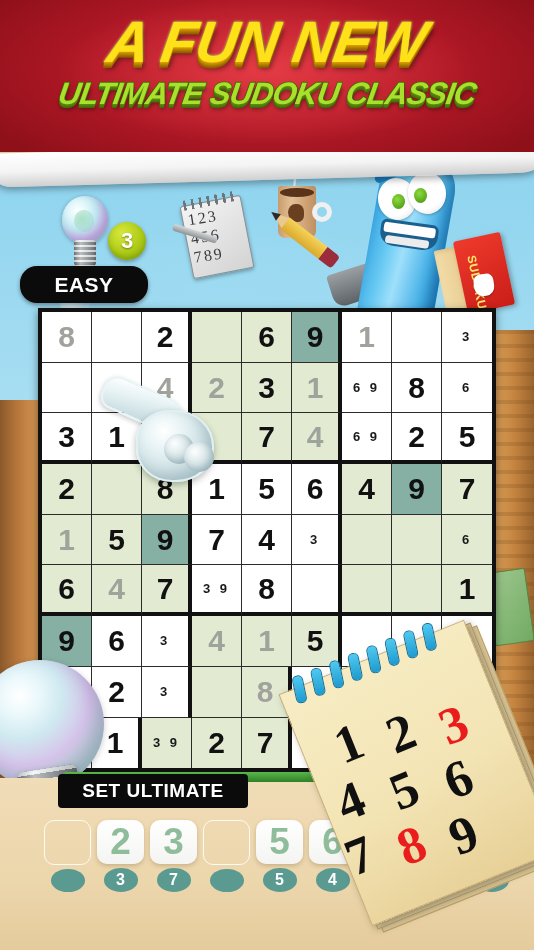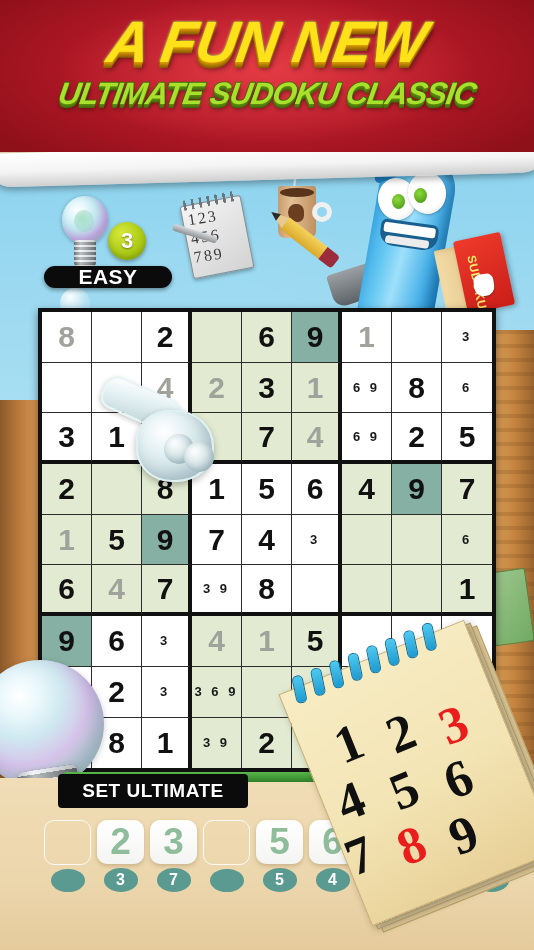--- a/index.html
+++ b/index.html
@@ -116,21 +116,21 @@
   #hintbadge{
     left:108px; top:222px; width:38px; height:38px; border-radius:50%;
     background:radial-gradient(circle at 36% 30%, #d6e83a 0%, #aecb18 55%, #8eb006 100%);
     box-shadow:0 2px 4px rgba(0,0,0,.35), inset 0 -3px 5px rgba(100,120,0,.4);
     display:flex; align-items:center; justify-content:center;
     color:#fff; font-weight:bold; font-size:22px;
     text-shadow:0 1px 2px rgba(0,0,0,.4);
   }
 
   #easybtn{
-    left:44px; top:266px; width:128px; height:22px; border-radius:17px;
+    left:20px; top:266px; width:128px; height:37px; border-radius:17px;
     background:#0b0b0b;
     display:flex; align-items:center; justify-content:center;
     color:#ffffff; font-size:21px; font-weight:bold; letter-spacing:.5px;
     box-shadow:0 2px 4px rgba(0,0,0,.4);
   }
 
   
   #notepad{ left:186px; top:200px; width:62px; height:74px; transform:rotate(-11deg);}
   #notepad .pad{
     position:absolute; inset:0;
@@ -596,23 +596,20 @@
       <div class="cell hl given">4</div>
       <div class="cell hl given">1</div>
       <div class="cell hl bbr">5</div>
       <div class="cell"></div>
       <div class="cell"></div>
       <div class="cell lastc"></div>
       <div class="cell given">7</div>
       <div class="cell">2</div>
       <div class="cell bbr">
         <span class="pencil">3</span>
-      </div>
-      <div class="cell hl">
-        <span class="pencil">3 6 9</span>
       </div>
       <div class="cell hl"></div>
       <div class="cell hl given bbr">8</div>
       <div class="cell"></div>
       <div class="cell"></div>
       <div class="cell lastc"></div>
       <div class="cell lastr">4</div>
       <div class="cell lastr">8</div>
       <div class="cell bbr lastr">1</div>
       <div class="cell hl lastr">

